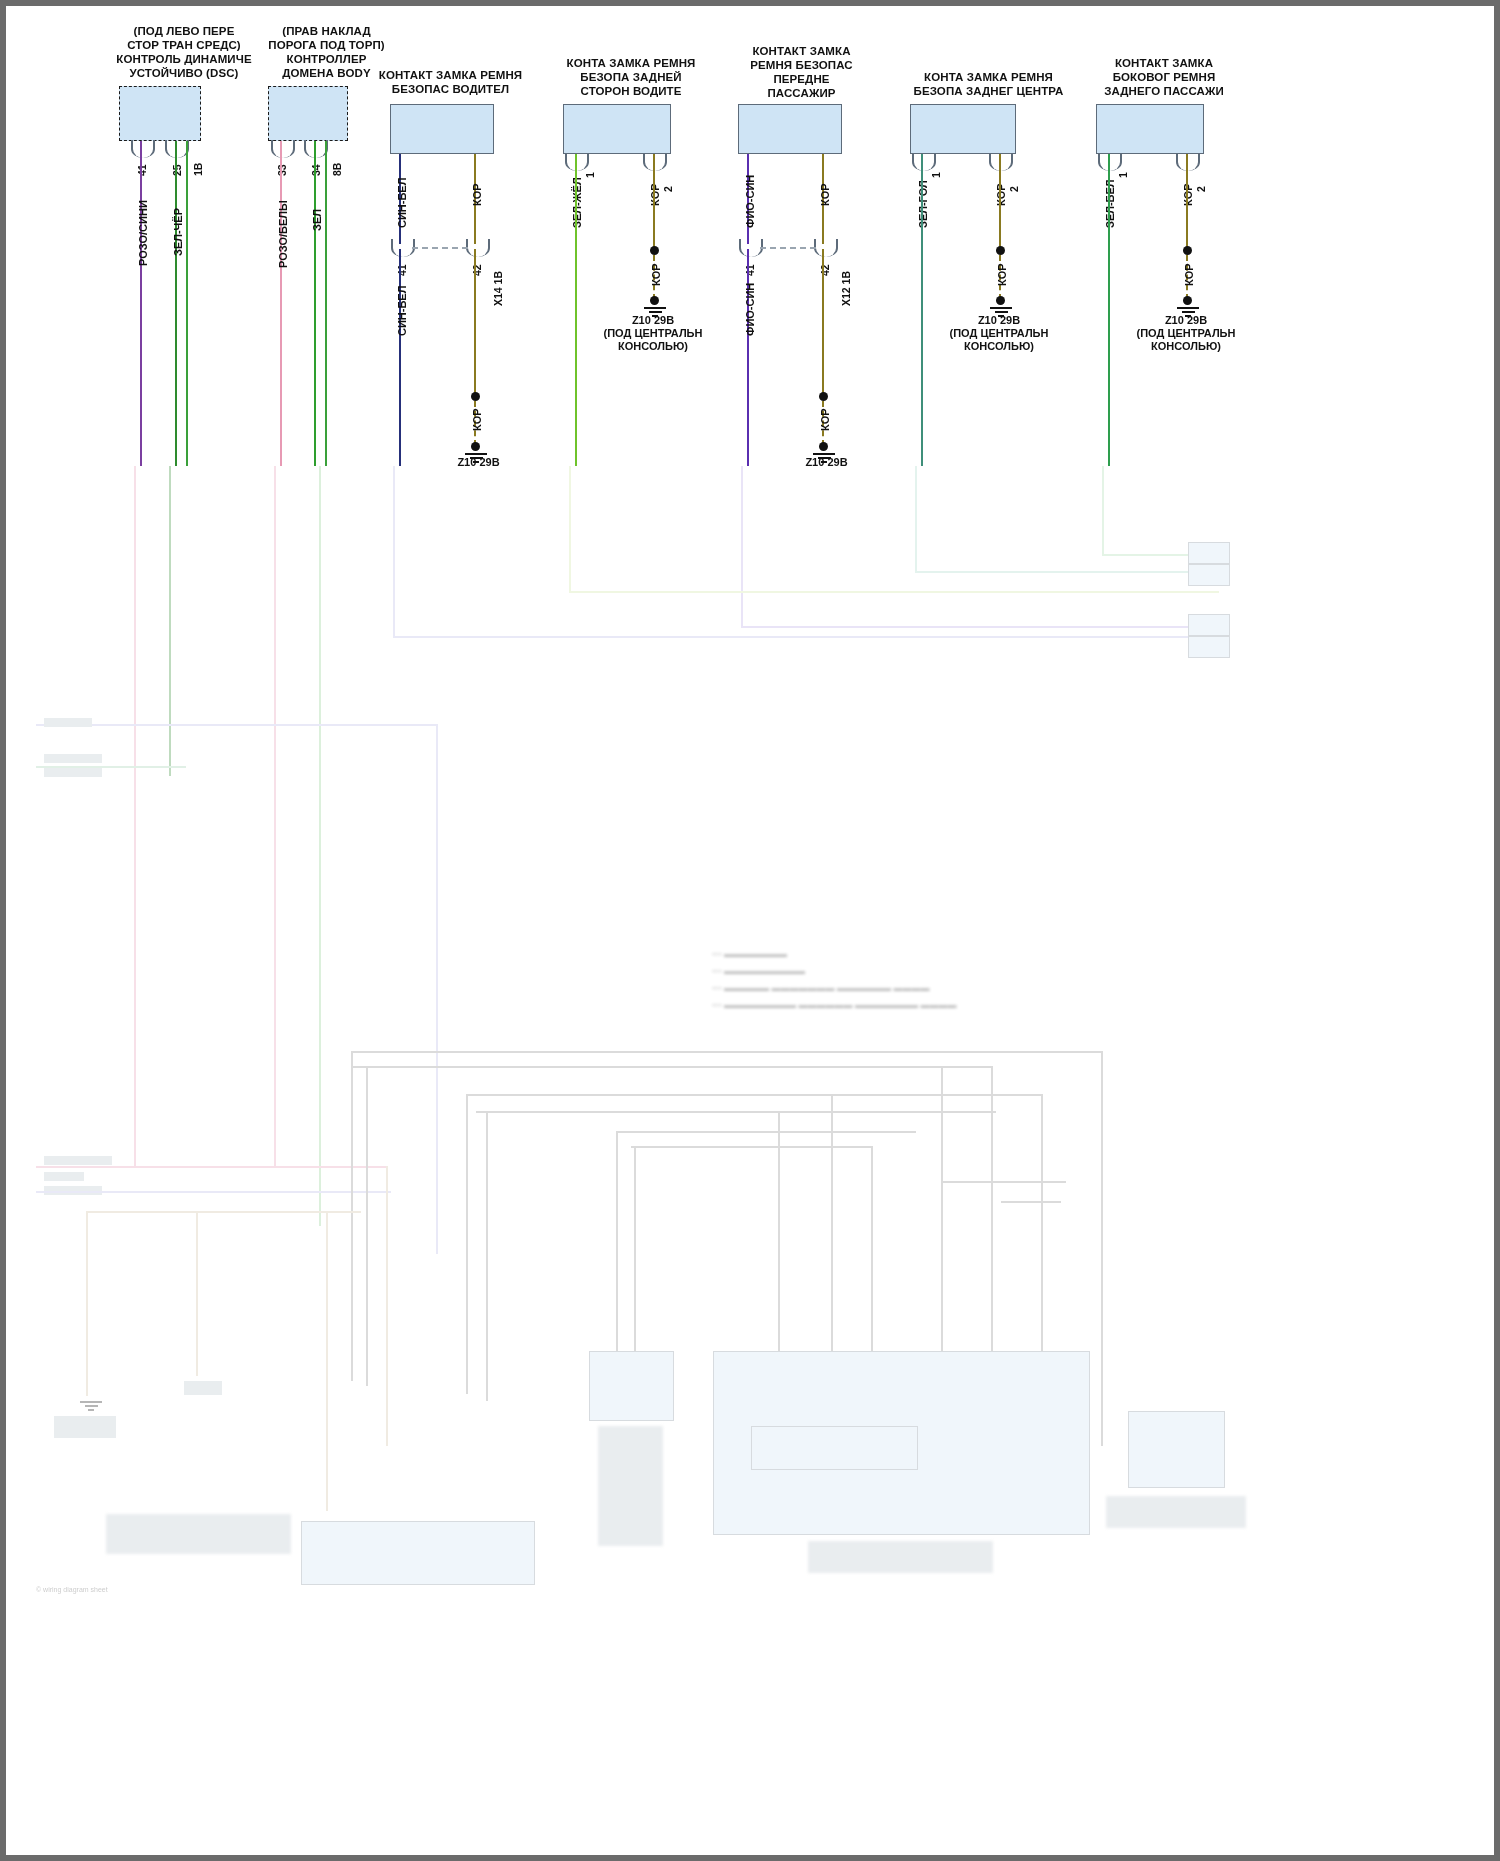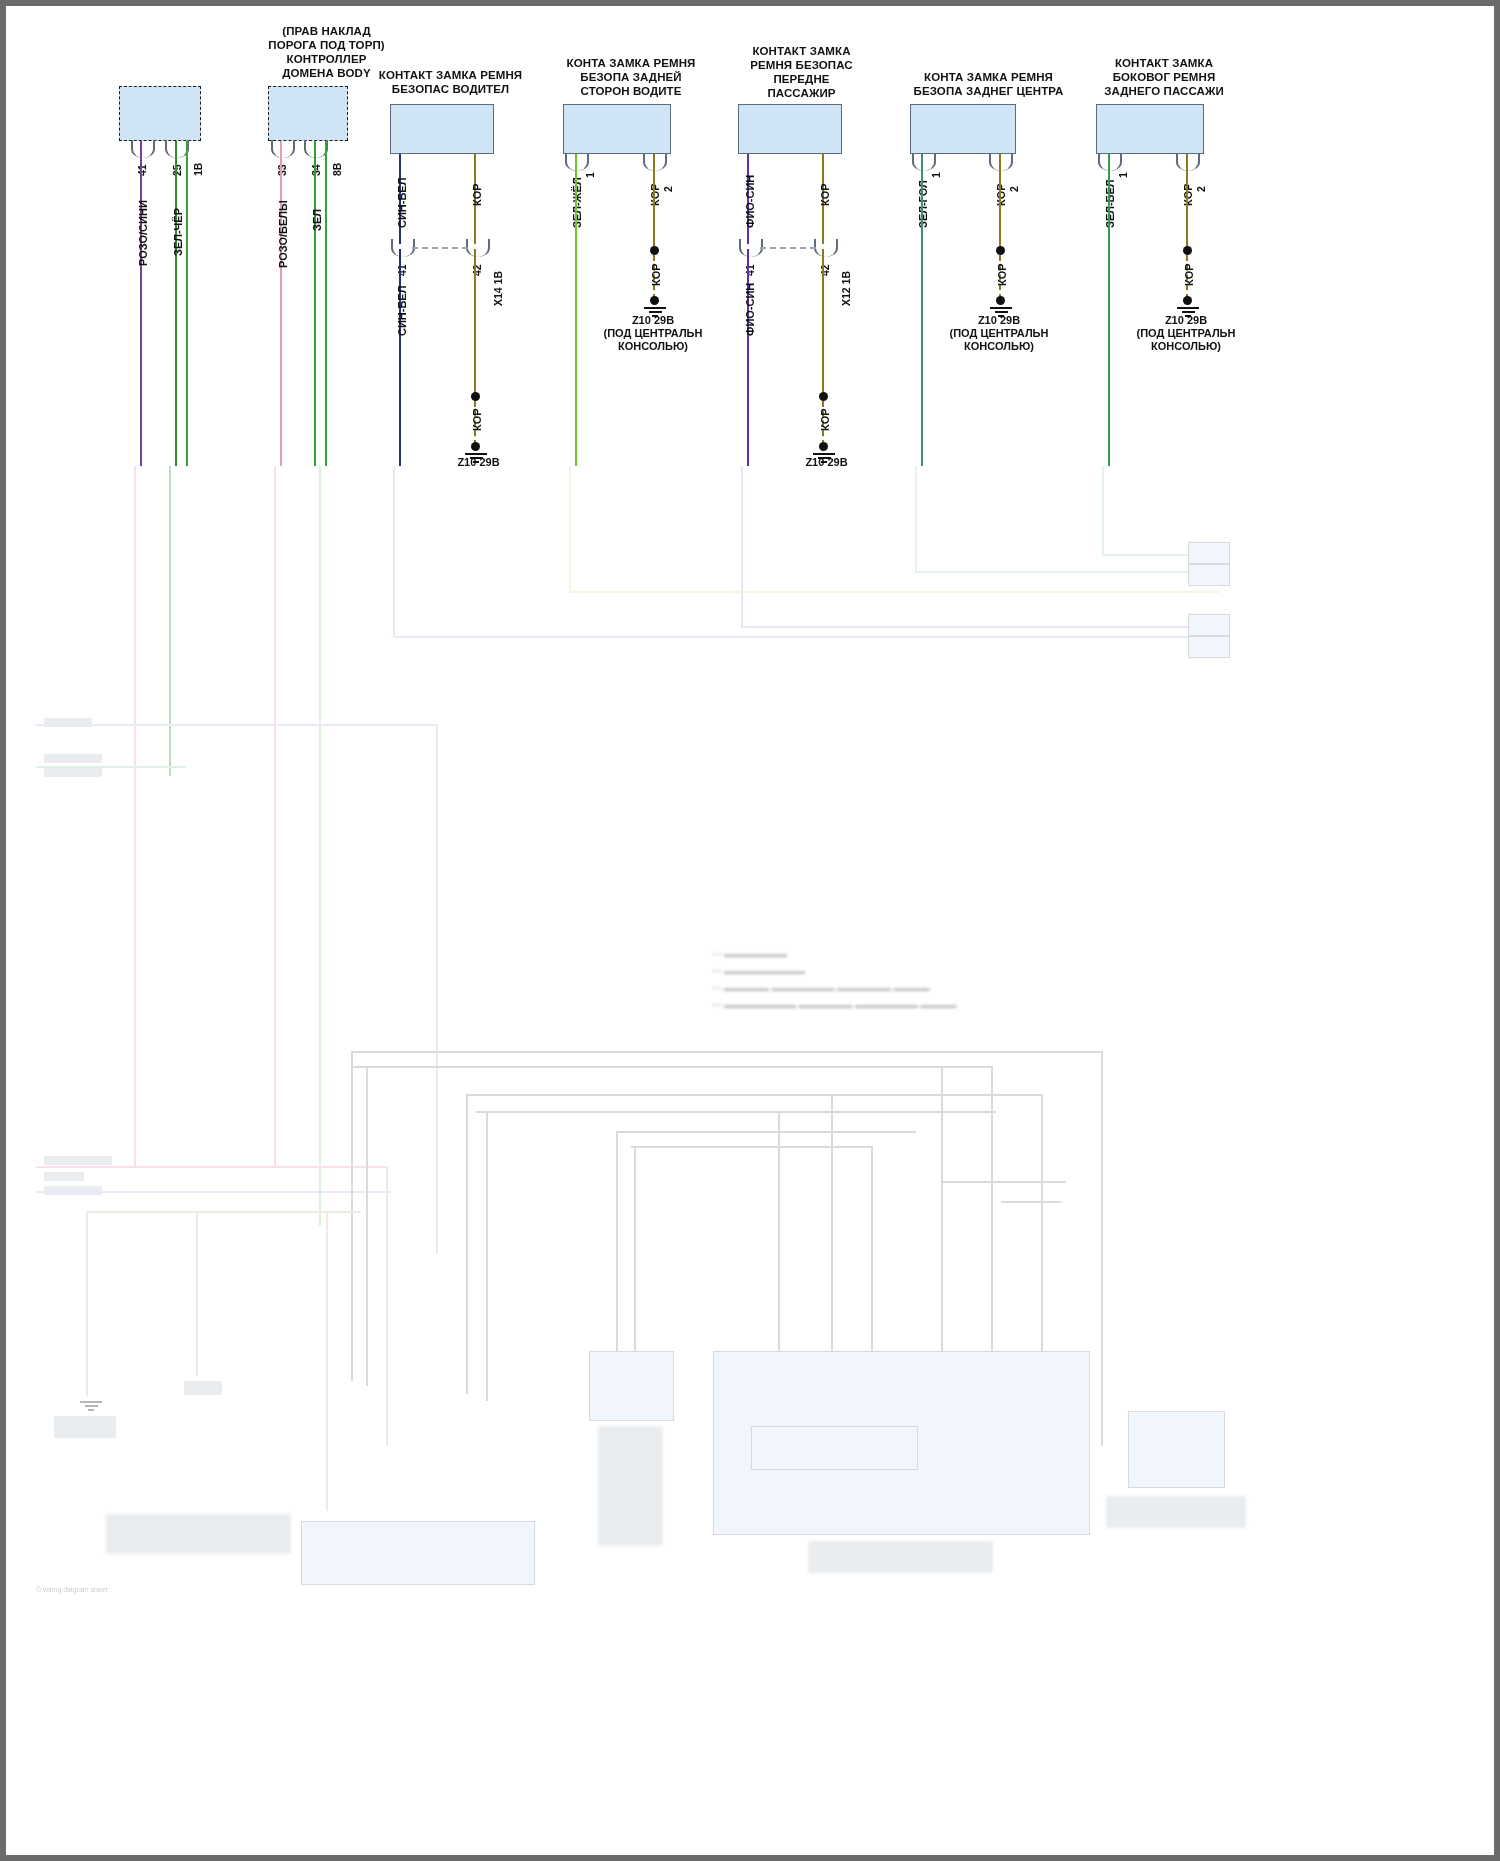--- a/index.html
+++ b/index.html
@@ -40,20 +40,21 @@
   .ghostlbl{position:absolute;background:#b9c4cc;}
   .blur{filter:blur(1.6px);}
 </style>
 </head>
 <body>
 
 <div id="page">
 
   <div id="sheet-top">
 
+    <div class="hdr" style="left:78px;top:18px;width:200px;">(ПОД ЛЕВО ПЕРЕ<br>СТОР ТРАН СРЕДС)<br>КОНТРОЛЬ ДИНАМИЧЕ<br>УСТОЙЧИВО (DSC)</div>
     <div class="blk dashed" style="left:113px;top:80px;width:82px;height:55px;"></div>
     <div class="brkarc" style="left:125px;top:134px;"></div>
     <div class="brkarc" style="left:159px;top:134px;"></div>
     <div class="vlab sm" style="left:130px;top:170px;">41</div>
     <div class="vlab sm" style="left:165px;top:170px;">25</div>
     <div class="vlab sm" style="left:186px;top:170px;">1B</div>
     <div class="wire" style="left:134px;top:135px;height:325px;border-left-color:#7b3fa0;"></div>
     <div class="wire" style="left:169px;top:135px;height:325px;border-left-color:#2e8b2e;"></div>
     <div class="wire" style="left:180px;top:135px;height:325px;border-left-color:#3aa03a;"></div>
     <div class="vlab" style="left:131px;top:260px;">РОЗО/СИНИ</div>

